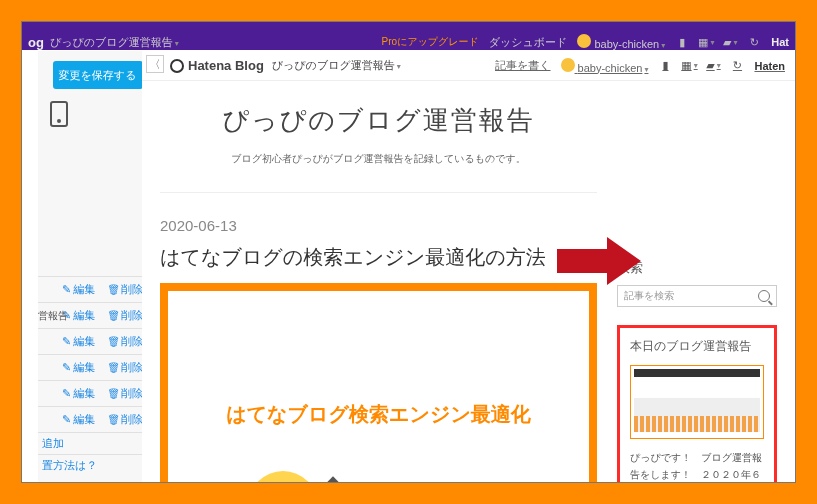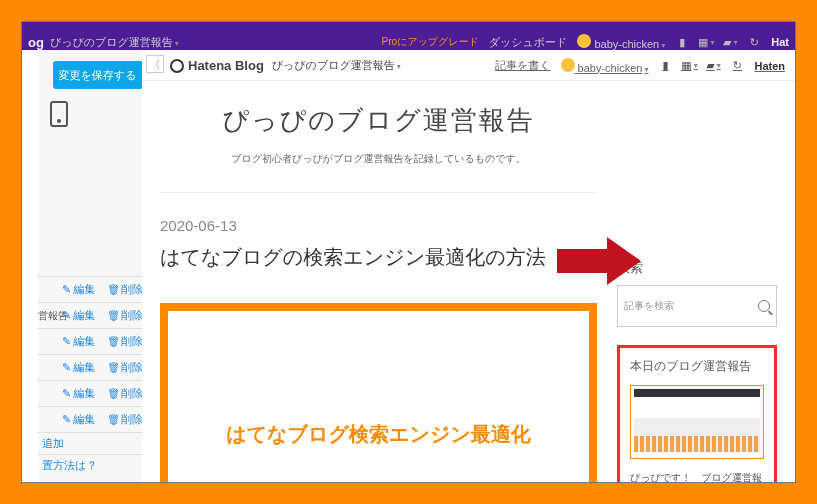--- a/index.html
+++ b/index.html
@@ -39,31 +39,31 @@
   .inner-bar .grow{ flex:1;}
   .inner-bar .rt { display:flex; align-items:center; gap:10px; color:#666;text-decoration:underline;}
   .inner-icon { width:14px; height:14px; display:inline-flex; align-items:center; justify-content:center; color:#555;}
 
   .blog-body { display:flex; padding:16px 18px 0 18px; gap:20px; height:calc(100% - 30px); }
   .main-col { flex:1; }
   .blog-title { text-align:center; font-size:26px; color:#444; font-weight:500; letter-spacing:2px; margin-top:6px;}
   .blog-desc  { text-align:center; font-size:10px; color:#666; margin-top:14px; margin-bottom:26px;}
   .article { border-top:1px solid #eee; padding-top:24px; }
   .post-date { font-size:15px; color:#888; margin-bottom:10px; }
-  .post-title { font-size:20px; color:#333; margin-bottom:32px; }
+  .post-title { font-size:20px; color:#333; margin-bottom:12px; }
   .hero { border:8px solid #ff8a00; height:240px; background:#fff; position:relative; overflow:hidden; }
   .hero-text { position:absolute; left:0; right:0; top:110px; text-align:center; font-size:20px; font-weight:bold; color:#ff8a00; }
   .hero-blob { position:absolute; left:80px; bottom:-26px; width:70px; height:70px; background:#ffd54f; border-radius:50%; }
   .hero-eye { position:absolute; width:8px; height:8px; background:#333; border-radius:50%; left:108px; bottom:24px;}
   .hero-stick { position:absolute; left:150px; bottom:-4px; width:26px; height:36px; border:3px solid #555; border-bottom:none; border-radius:13px 13px 0 0;}
   .hero-stick::after{content:""; position:absolute; top:-8px; left:8px; width:8px;height:8px; background:#555; transform:rotate(45deg);}
 
   .side-col { width:160px; padding-top:120px; }
   .side-h { font-size:13px; color:#555; margin-bottom:8px;margin-top:42px; }
-  .search-box { border:1px solid #ccc; height:42px; display:flex; align-items:center; padding:0 6px; font-size:10px; color:#999; justify-content:space-between; margin-bottom:18px;}
+  .search-box { border:1px solid #ccc; height:22px; display:flex; align-items:center; padding:0 6px; font-size:10px; color:#999; justify-content:space-between; margin-bottom:18px;}
   .mag { width:12px;height:12px; border:1.5px solid #777; border-radius:50%; position:relative;}
   .mag::after{content:"";position:absolute; width:5px;height:1.5px;background:#777; bottom:-2px; right:-4px; transform:rotate(45deg);}
 
   .widget-box { border:3px solid #ff2a2a; padding:10px 10px 12px; }
   .widget-title { font-size:12px; color:#555; margin-bottom:10px;}
   .widget-thumb { width:100%; height:74px; background:linear-gradient(#fff,#fff); border:1px solid #ff8a00; position:relative; margin-bottom:10px;}
   .widget-thumb::before{content:"";position:absolute;left:3px;right:3px;top:3px;height:8px;background:#333;}
   .widget-thumb::after{content:"";position:absolute;left:3px;right:3px;bottom:6px;height:34px;
     background:
       linear-gradient(90deg,#f4a24a 0 4px,transparent 0) 60px 18px/6px 16px repeat-x,

